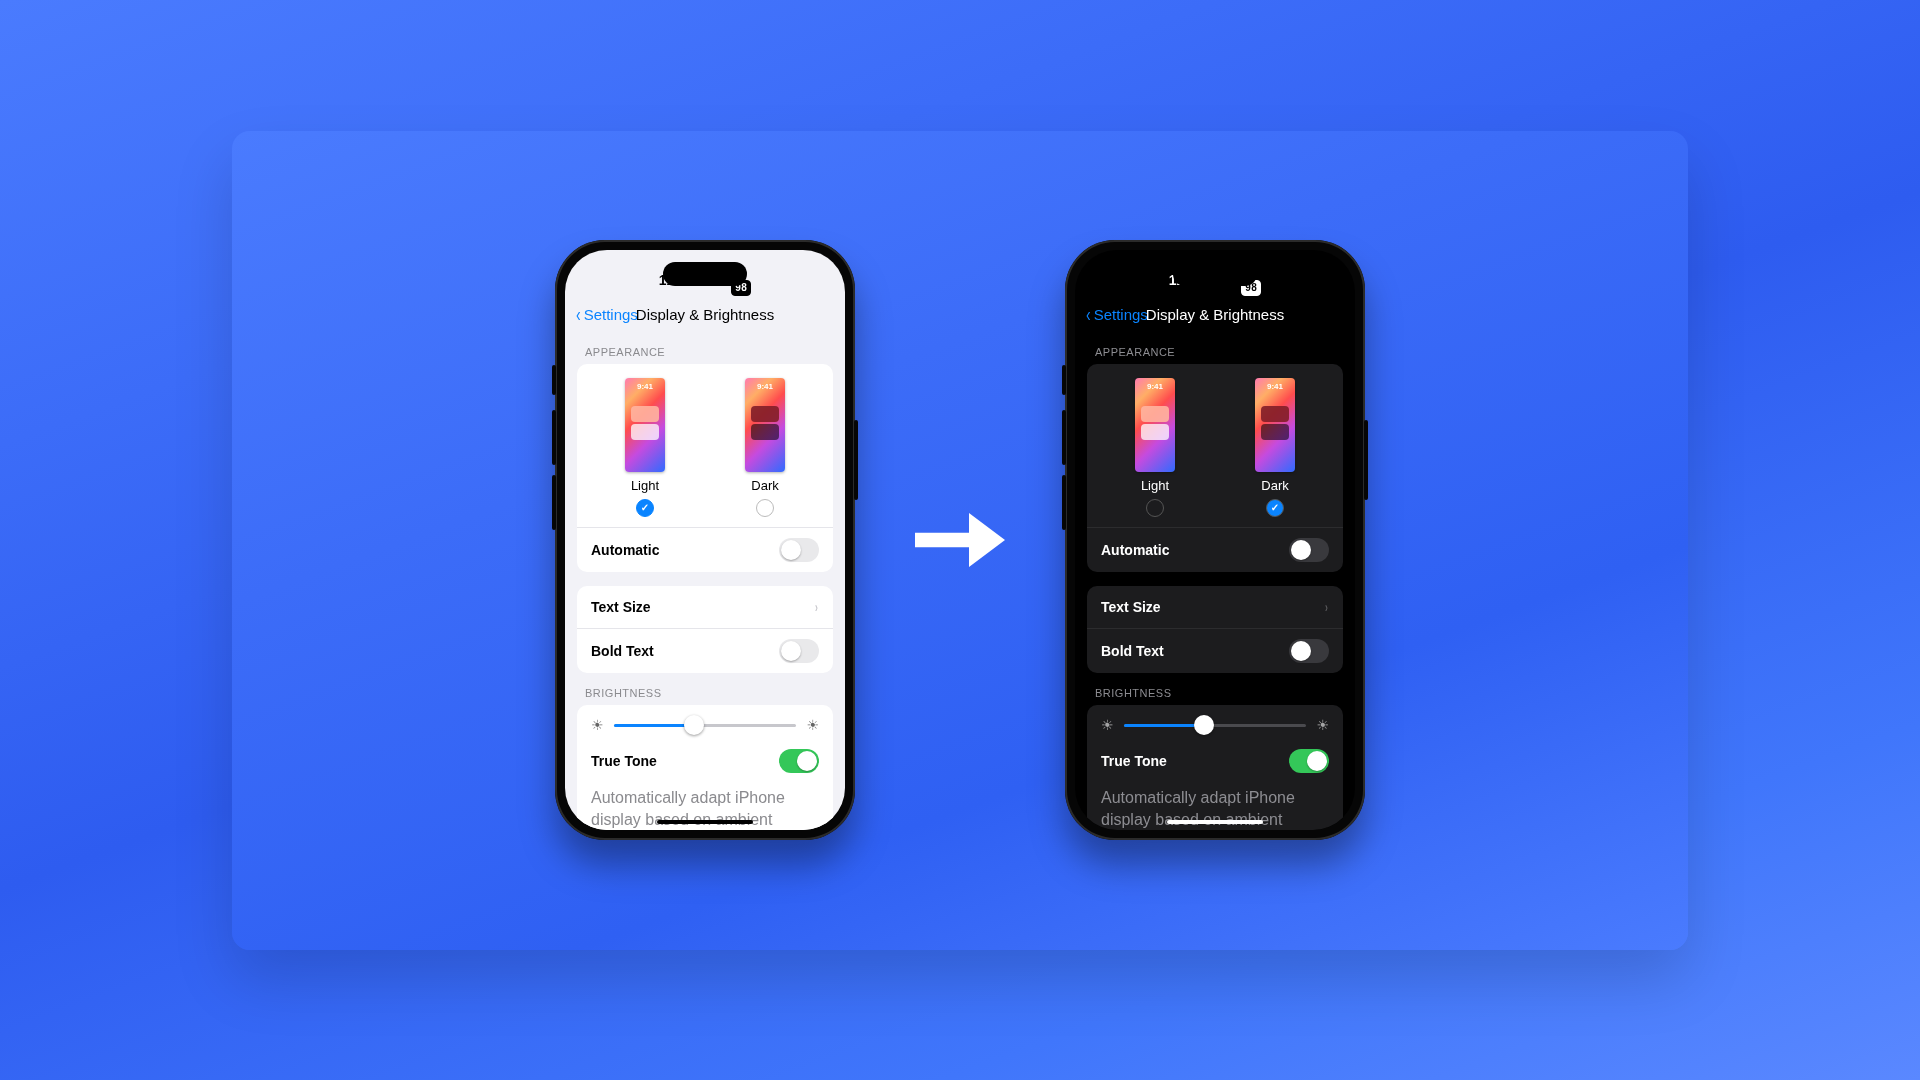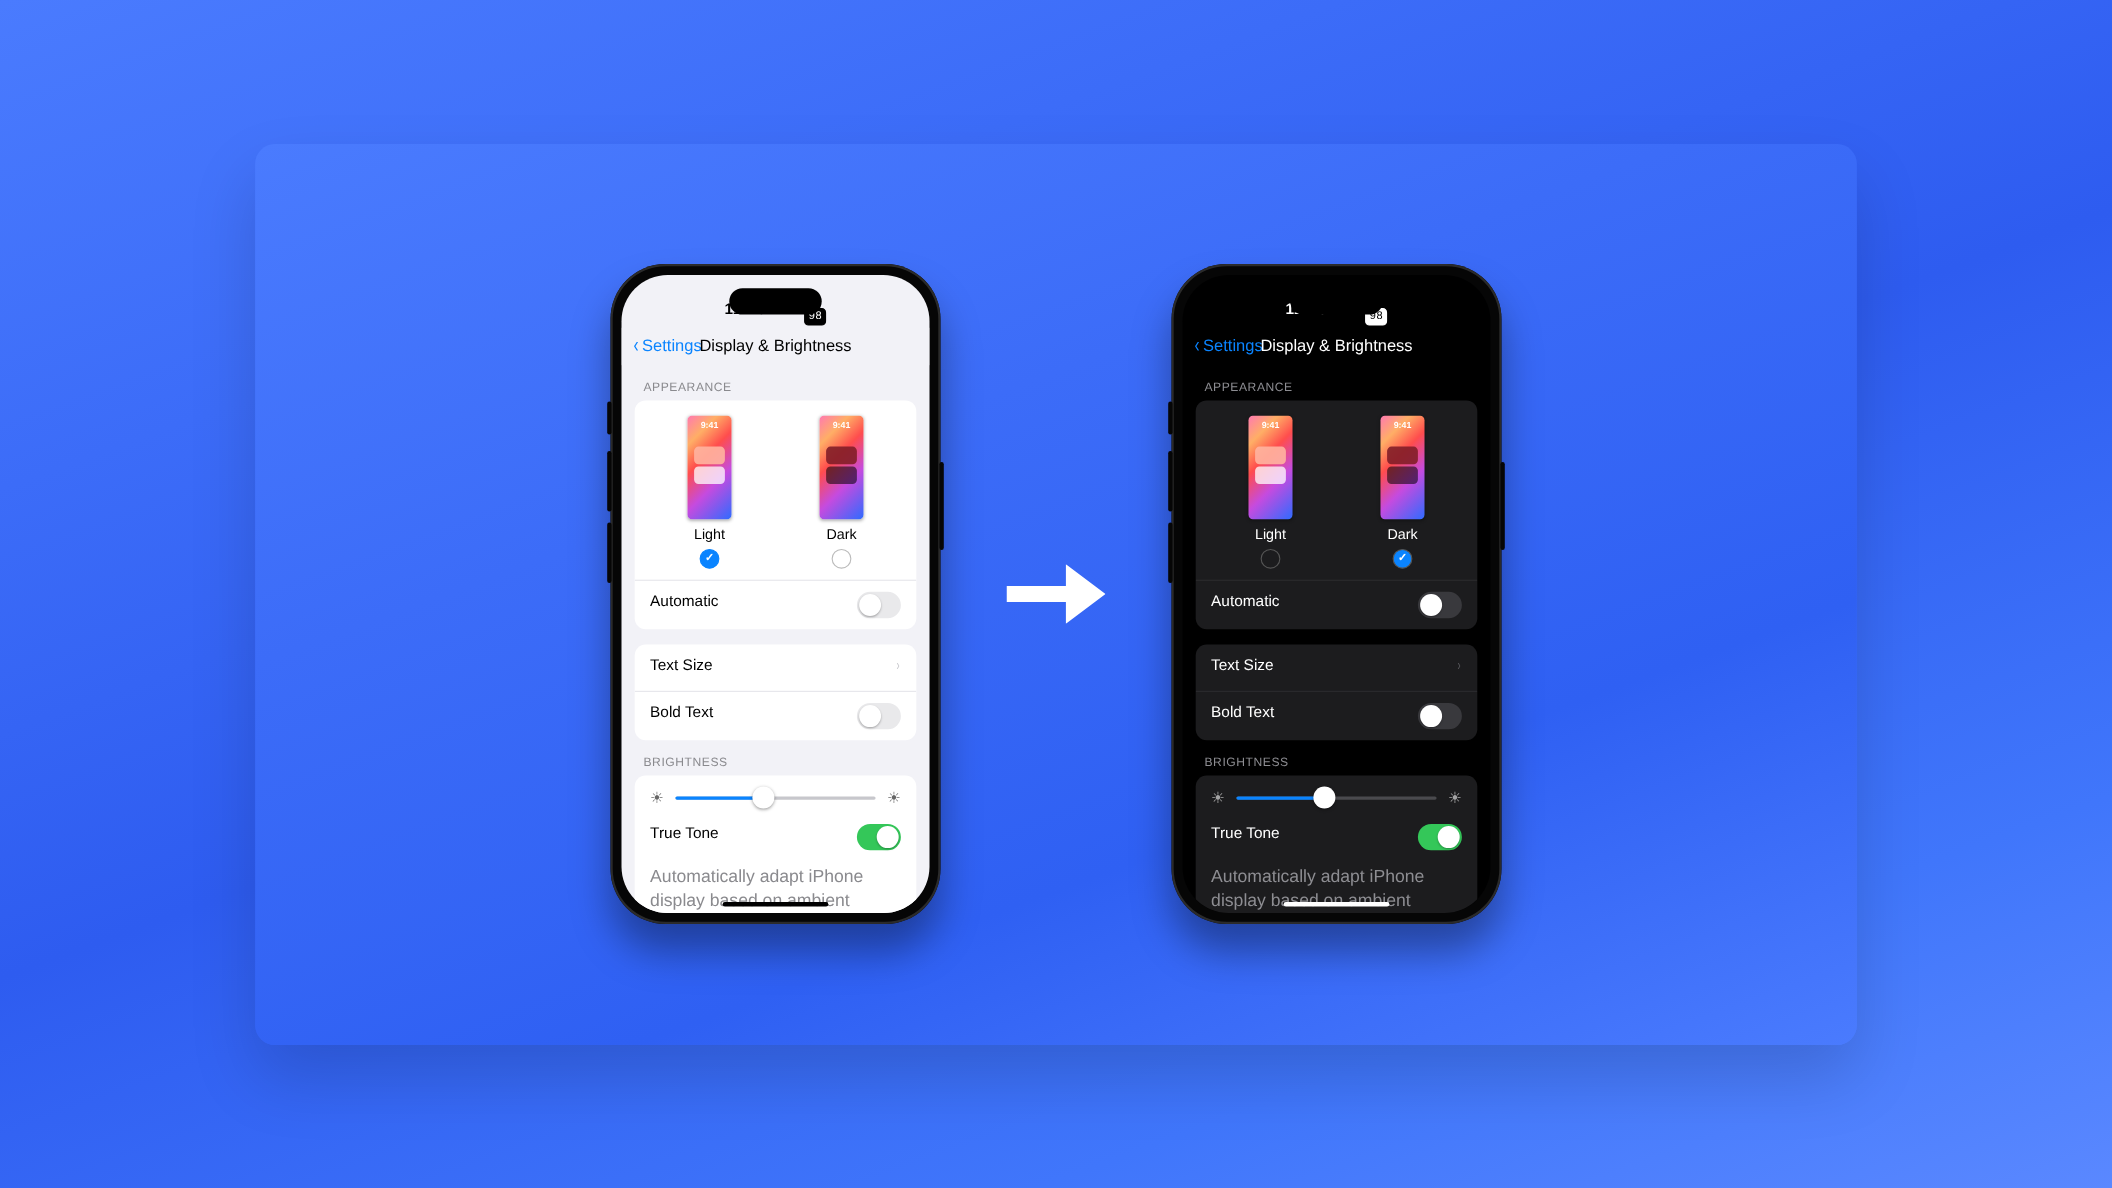--- a/index.html
+++ b/index.html
@@ -123,21 +123,21 @@
   .status-icons { display: flex; align-items: center; gap: 5px; }
   .status-icons .cellular, .status-icons .wifi { display:flex; align-items:flex-end; gap:1px; }
   .cellular span { width:2px; background: currentColor; border-radius:1px; }
   .cellular span:nth-child(1){height:4px}
   .cellular span:nth-child(2){height:6px; opacity:.4}
   .cellular span:nth-child(3){height:8px}
   .cellular span:nth-child(4){height:10px}
   .wifi svg { width:14px; height:12px; }
   .battery {
     display:flex; align-items:center; gap:2px;
-    font-size:10px; font-weight:400;
+    font-size:10px; font-weight:700;
     border:1px solid currentColor; border-radius:4px;
     padding:0 3px; height:14px;margin-top:15px;
   }
   .screen.dark .battery { background:#fff; color:#000; border-color:#fff; }
   .screen.light .battery { background:#000; color:#fff; border-color:#000; }
 
   .navbar {
     display:flex; align-items:center;
     padding: 6px 10px 8px 10px;
     font-size: 15px;
@@ -204,24 +204,25 @@
     width:16px; height:16px; border-radius:50%;
     border:1px solid #BBB; display:flex; align-items:center; justify-content:center;
   }
   .screen.dark .radio { border-color:#555; }
   .radio.checked { background:#0A84FF; border-color:#0A84FF; }
   .radio.checked::after {
     content:"✓"; color:#fff; font-size:10px; font-weight:800; line-height:1;
   }
 
   .cell {
-    display:flex; justify-content:space-between;
+    display:flex; align-items:center; justify-content:space-between;
     padding: 10px 14px;
     font-size: 14px;
     min-height: 22px;
+    font-weight: bold;
   }
   .screen.light .cell + .cell,
   .screen.light .appearance + .cell { border-top: 1px solid #E5E5EA; }
   .screen.dark .cell + .cell,
   .screen.dark .appearance + .cell { border-top: 1px solid #2C2C2E; }
 
   .toggle {
     width: 40px; height: 24px; border-radius: 14px; position:relative;
   }
   .toggle .knob {

